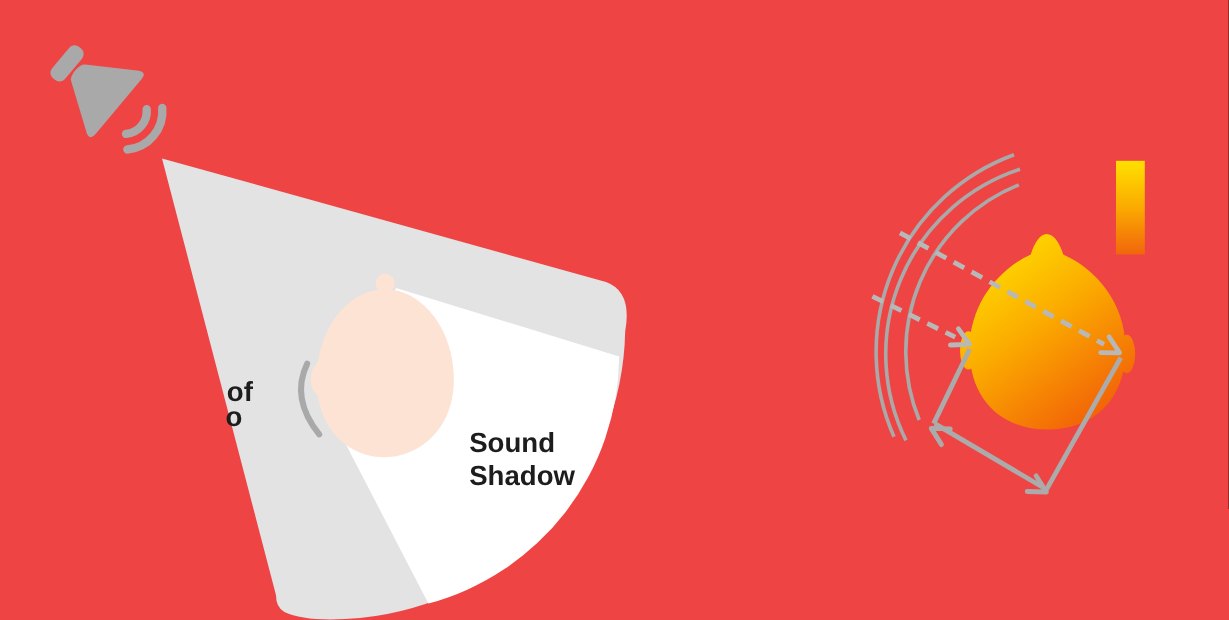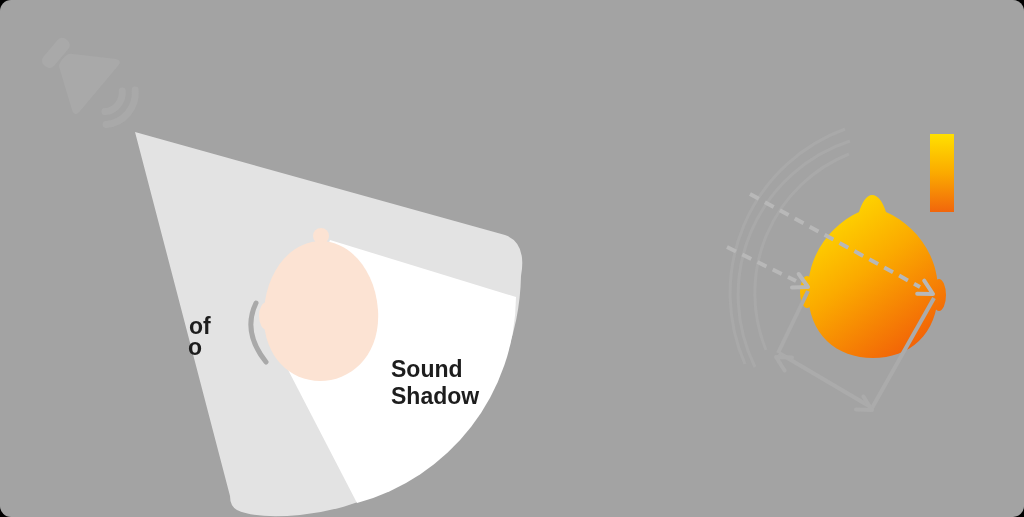--- a/index.html
+++ b/index.html
@@ -1,16 +1,16 @@
 <!DOCTYPE html>
 <html><head>
 <meta charset="utf-8">
 <style>
   html,body{margin:0;padding:0;background:#000;}
-  .stage{position:relative;width:1024px;height:517px;background:#a3a3a3;overflow:hidden;border-radius:11px;}
+  .stage{position:relative;width:1024px;height:517px;background:#ef4444;overflow:hidden;}
   svg{display:block;}
   .lbl{font-family:"Liberation Sans","DejaVu Sans",sans-serif;font-weight:600;font-size:23px;}
 </style>
 </head>
 <body>
 
 <div class="stage">
 <svg width="1024" height="517" viewBox="0 0 1024 517">
   <defs>
     <linearGradient id="legendGrad" x1="0" y1="0" x2="0" y2="1">

